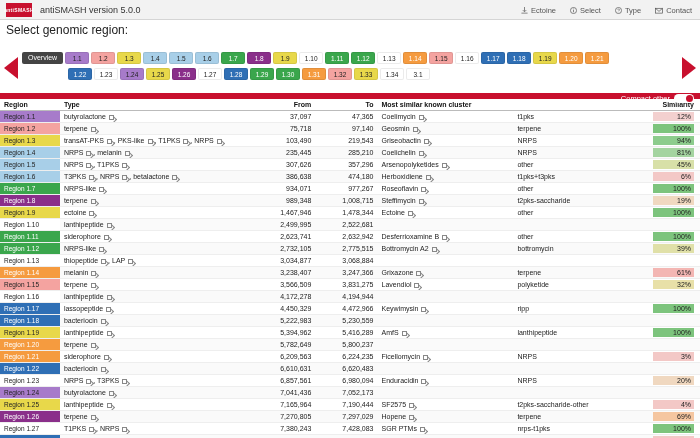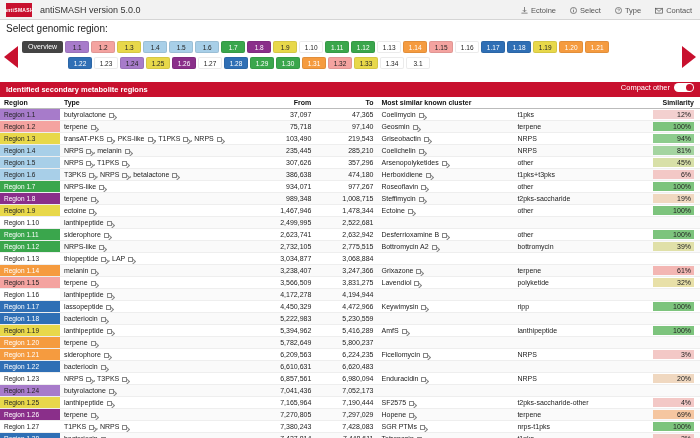--- a/index.html
+++ b/index.html
@@ -36,22 +36,22 @@
   .topnav {
     position: absolute; right: 8px; top: 0; height: 20px;
     display: flex; align-items: center; gap: 14px;
     font-size: 7.5px; color: #555;
   }
   .topnav .item { display: flex; align-items: center; gap: 3px; cursor: pointer; }
   .topnav svg { display: block; }
 
   
   .region-select-label {
-    font-size: 10px;
-    padding: 3px 6px 6px 6px;
+    font-size: 12px;
+    padding: 3px 6px 14px 6px;
     color: #222;
   }
   .region-bar {
     position: relative;
     padding: 0 0 4px 0;
     min-height: 42px;
   }
   .arrow {
     position: absolute;
     top: 6px;
@@ -272,21 +272,20 @@
           <div class="chip" style="background: rgb(244, 163, 160);">1.32</div>
           <div class="chip" style="background: rgb(232, 216, 74);">1.33</div>
           <div class="chip" style="background: rgb(255, 255, 255);">1.34</div>
           <div class="chip" style="background: rgb(255, 255, 255);">3.1</div>
         </div>
     </div>
   </div>
 </div>
 
 <div class="section-head">
-  <span>Identified secondary metabolite regions</span>
   <span class="compact-wrap">
     <span>Compact other</span>
     <span class="toggle"></span>
   </span>
 </div>
 
 <table>
   <thead>
     <tr>
       <th class="col-region">Region</th>

